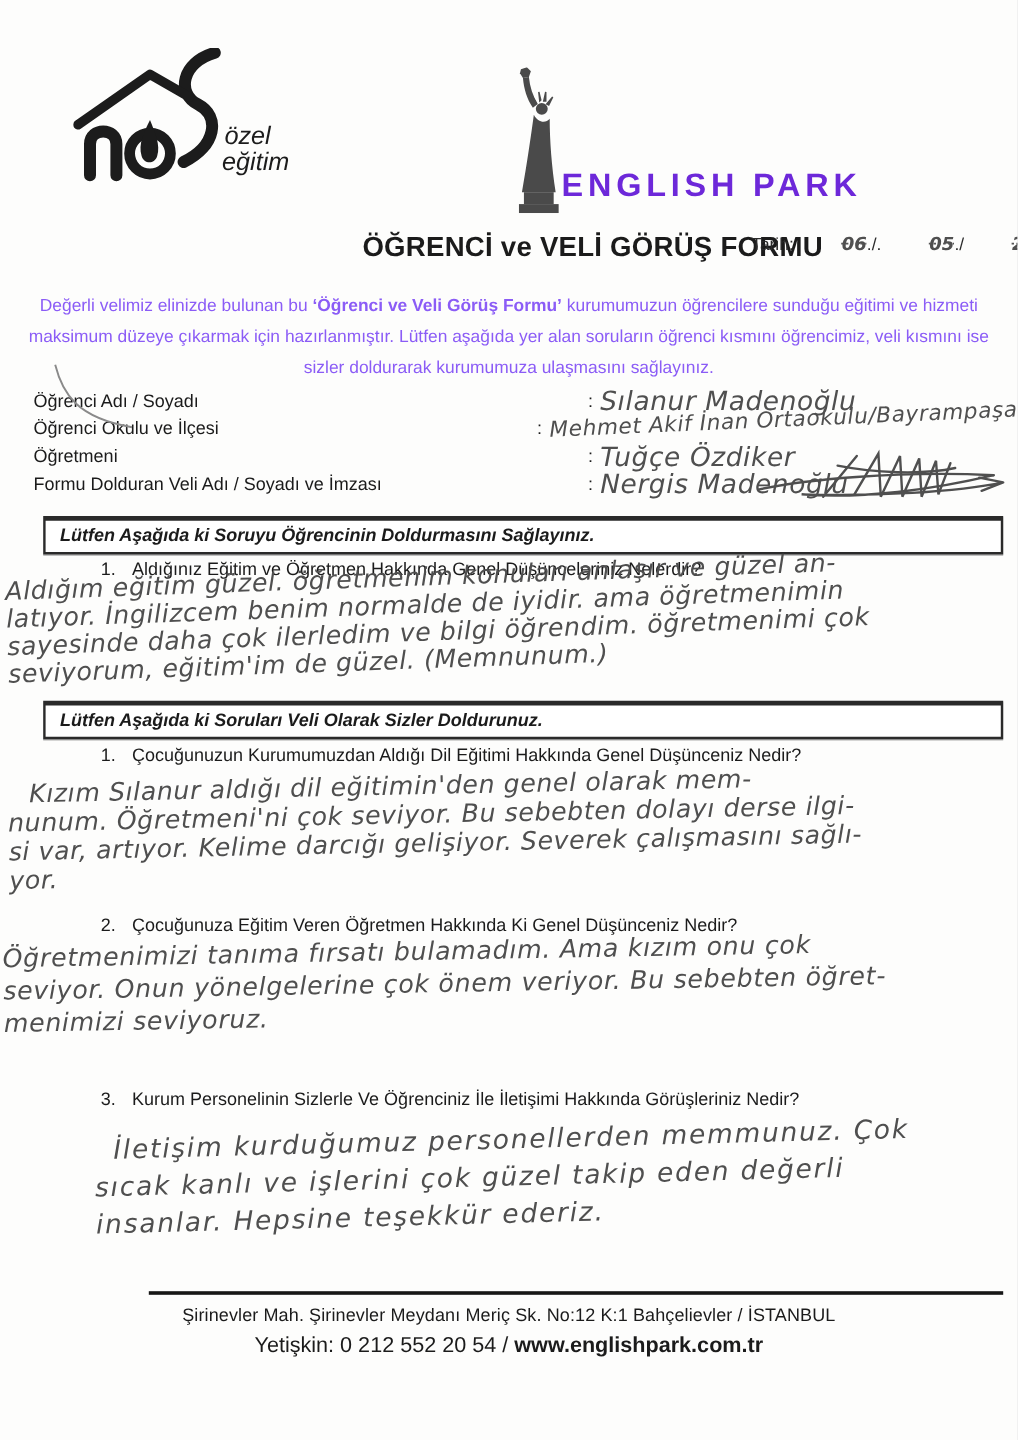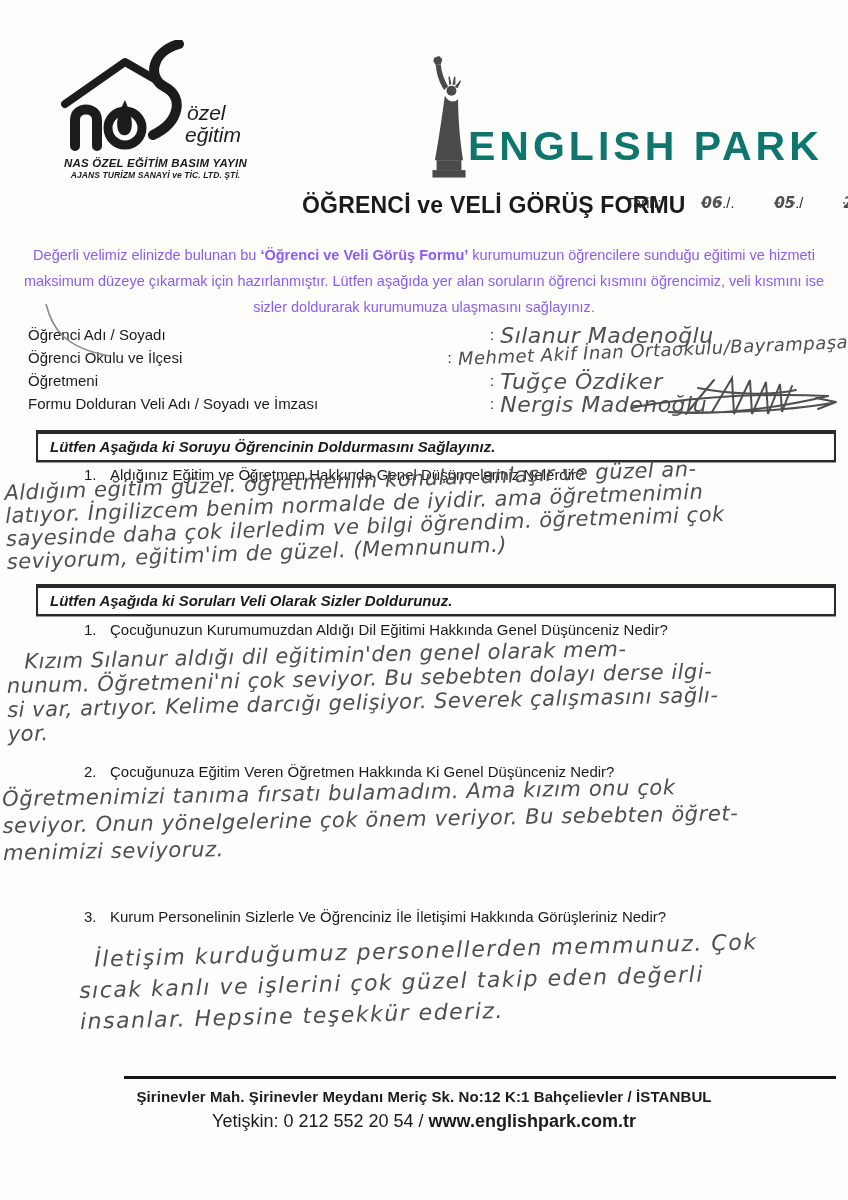--- a/index.html
+++ b/index.html
@@ -8,21 +8,21 @@
     margin:0 auto;overflow:hidden;
     font-family:"Liberation Sans",sans-serif;color:#1b1b1b;
   }
   
   .nas-block{position:absolute;left:58px;top:40px;width:195px;text-align:center;font-style:italic;}
   .nas-lines{margin-top:-4px;line-height:1.25;}
   .nas-line1{font-size:11.5px;font-weight:bold;letter-spacing:.2px;white-space:nowrap;}
   .nas-line2{font-size:8.5px;font-weight:bold;letter-spacing:.1px;white-space:nowrap;}
   .ep-block{position:absolute;left:424px;top:56px;display:flex;align-items:flex-end;}
   .ep-title{
-    font-size:41px;font-weight:600;letter-spacing:4px;color:#0f766e;
+    font-size:27px;font-weight:600;letter-spacing:4px;color:#6d28d9;
     margin:0 0 10px -6px;white-space:nowrap;
   }
   
   .form-title{position:absolute;left:302px;top:192px;font-size:23px;font-weight:bold;letter-spacing:.2px;white-space:nowrap;}
   .date-row{position:absolute;left:626px;top:194px;font-size:14.5px;white-space:nowrap;color:#2a2a2a;}
   .hand{font-family:"DejaVu Sans",cursive;font-style:italic;color:#4f4f4f;}
   .date-row .hand{font-size:15px;font-weight:bold;text-decoration:line-through dotted #555;padding-left:40px;}
   
   .intro{position:absolute;left:22px;top:243px;width:804px;text-align:center;font-size:14.5px;line-height:1.78;color:#8b5cf6;}
   
@@ -54,21 +54,21 @@
   .ans-v1 .line{font-size:21px;line-height:24px;letter-spacing:.5px;}
   .ans-v1 .line:first-child{margin-left:18px;}
   .ans-v2{left:2px;top:786px;width:860px;transform:rotate(-1deg);}
   .ans-v2 .line{font-size:21px;line-height:27px;letter-spacing:.6px;}
   .ans-v3{left:78px;top:944px;width:780px;transform:rotate(-1.5deg);}
   .ans-v3 .line{font-size:22px;line-height:31px;letter-spacing:1.5px;}
   .ans-v3 .line:first-child{margin-left:16px;}
   
   .footer-rule{position:absolute;left:124px;top:1076px;width:712px;height:3px;background:#161616;}
   .footer{position:absolute;left:0;top:1085px;width:848px;text-align:center;line-height:1.55;}
-  .footer-address{font-size:15px;font-weight:700;letter-spacing:.1px;}
+  .footer-address{font-size:15px;font-weight:400;letter-spacing:.1px;}
   .footer-contact{font-size:18px;font-weight:500;}
   .footer-site{font-weight:bold;}
   svg text{font-family:"Liberation Sans",sans-serif;}
 </style>
 </head>
 <body>
 
 <div class="page">
 
   <div class="nas-block">
@@ -79,24 +79,20 @@
       <path d="M4 64 L64 22 L97 41" fill="none" stroke="#1c1c1c" stroke-width="8" stroke-linecap="round" stroke-linejoin="round"></path>
 
       <path d="M14 106 V80 C14 66 36 66 36 80 V106" fill="none" stroke="#1c1c1c" stroke-width="10" stroke-linecap="round"></path>
 
       <circle cx="64" cy="88" r="17" fill="none" stroke="#1c1c1c" stroke-width="9"></circle>
 
       <path d="M64 60 C59 70 54 80 57 90 C59 97 68 97 70 90 C73 81 68 70 64 60 Z" fill="#1c1c1c"></path>
       <text x="126" y="80" font-size="21" fill="#1c1c1c">özel</text>
       <text x="124" y="102" font-size="21" fill="#1c1c1c">eğitim</text>
     </svg>
-    <div class="nas-lines">
-      <div class="nas-line1">NAS ÖZEL EĞİTİM BASIM YAYIN</div>
-      <div class="nas-line2">AJANS TURİZM SANAYİ ve TİC. LTD. ŞTİ.</div>
-    </div>
   </div>
 
   <div class="ep-block">
     <svg width="50" height="124" viewBox="0 0 60 150">
       <path d="M12 2 l6 -2 4 4 -2 6 -6 1 -3 -5 z" fill="#4a4a4a"></path>
       <path d="M14 11 C15 22 18 32 24 41 L29 37 C24 29 21 20 20 10 Z" fill="#4a4a4a"></path>
       <circle cx="33" cy="42" r="6" fill="#4a4a4a"></circle>
       <path d="M27 36 l-4 -7 3 5 z M31 34 l-1 -9 2 8 z M35 34 l2 -9 0 9 z M38 37 l6 -7 -4 8 z" fill="#4a4a4a" stroke="#4a4a4a" stroke-width="1.5"></path>
       <path d="M25 48 C22 70 18 98 13 126 L47 126 C43 100 41 74 41 52 C37 57 29 56 25 48 Z" fill="#4a4a4a"></path>
       <rect x="15" y="126" width="30" height="12" fill="#4a4a4a"></rect>

